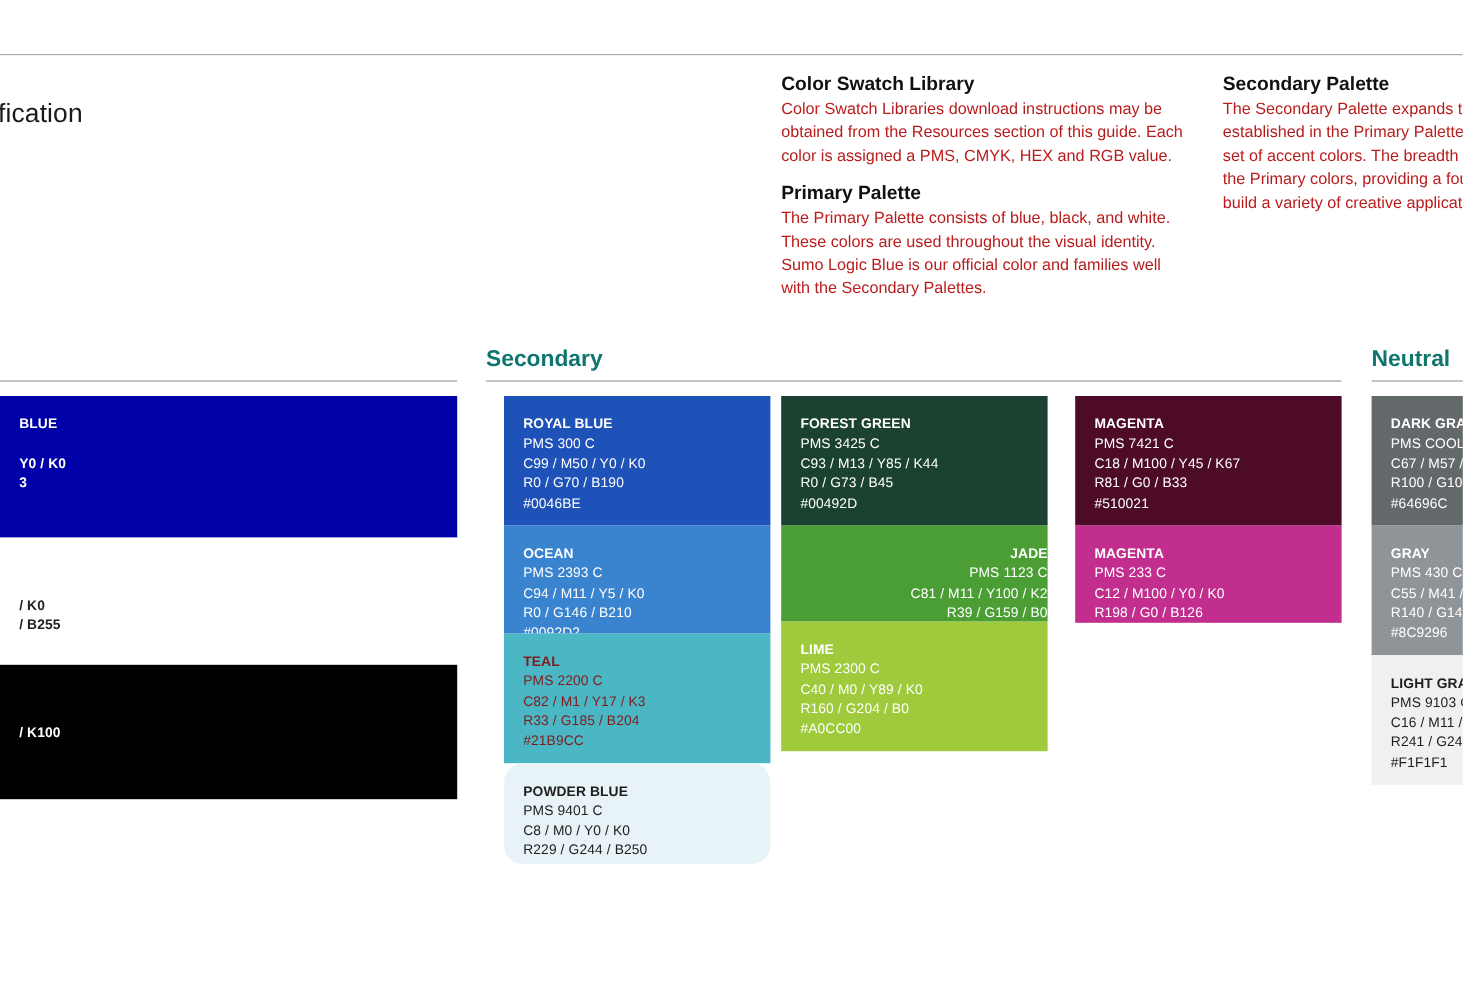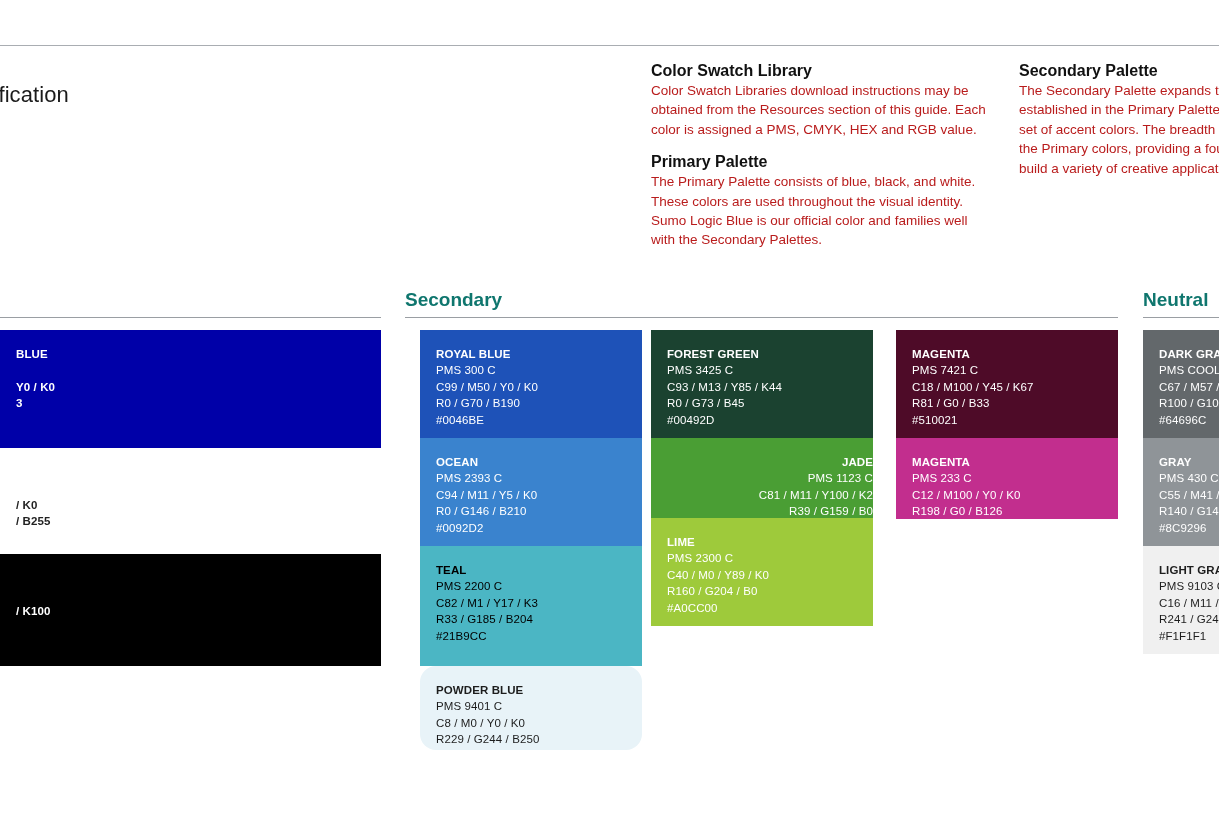--- a/index.html
+++ b/index.html
@@ -123,28 +123,28 @@
     </div>
 
   <div class="swatch-col" id="col-sec-blue" style="left:420px; width:222px;">
       <div class="swatch" style="background: rgb(30, 82, 184); color: rgb(255, 255, 255); height: 108px;">
         <div class="sw-line sw-name">ROYAL BLUE</div>
         <div class="sw-line">PMS 300 C</div>
         <div class="sw-line">C99 / M50 / Y0 / K0</div>
         <div class="sw-line">R0 / G70 / B190</div>
         <div class="sw-line">#0046BE</div>
       </div>
-      <div class="swatch" style="background: rgb(58, 131, 206); color: rgb(255, 255, 255); height: 108px;">
+      <div class="swatch" style="background: rgb(58, 131, 206); color: rgb(255, 255, 255); height: 90px;">
         <div class="sw-line sw-name">OCEAN</div>
         <div class="sw-line">PMS 2393 C</div>
         <div class="sw-line">C94 / M11 / Y5 / K0</div>
         <div class="sw-line">R0 / G146 / B210</div>
         <div class="sw-line">#0092D2</div>
       </div>
-      <div class="swatch" style="background: rgb(75, 182, 196); color: #000000; height: 120px;">
+      <div class="swatch" style="background: rgb(75, 182, 196); color: #7f1d1d; height: 108px;">
         <div class="sw-line sw-name">TEAL</div>
         <div class="sw-line">PMS 2200 C</div>
         <div class="sw-line">C82 / M1 / Y17 / K3</div>
         <div class="sw-line">R33 / G185 / B204</div>
         <div class="sw-line">#21B9CC</div>
       </div>
       <div class="swatch" style="background: rgb(232, 243, 248); color: rgb(29, 29, 29); height: 84px; border-radius: 16px;">
         <div class="sw-line sw-name">POWDER BLUE</div>
         <div class="sw-line">PMS 9401 C</div>
         <div class="sw-line">C8 / M0 / Y0 / K0</div>

